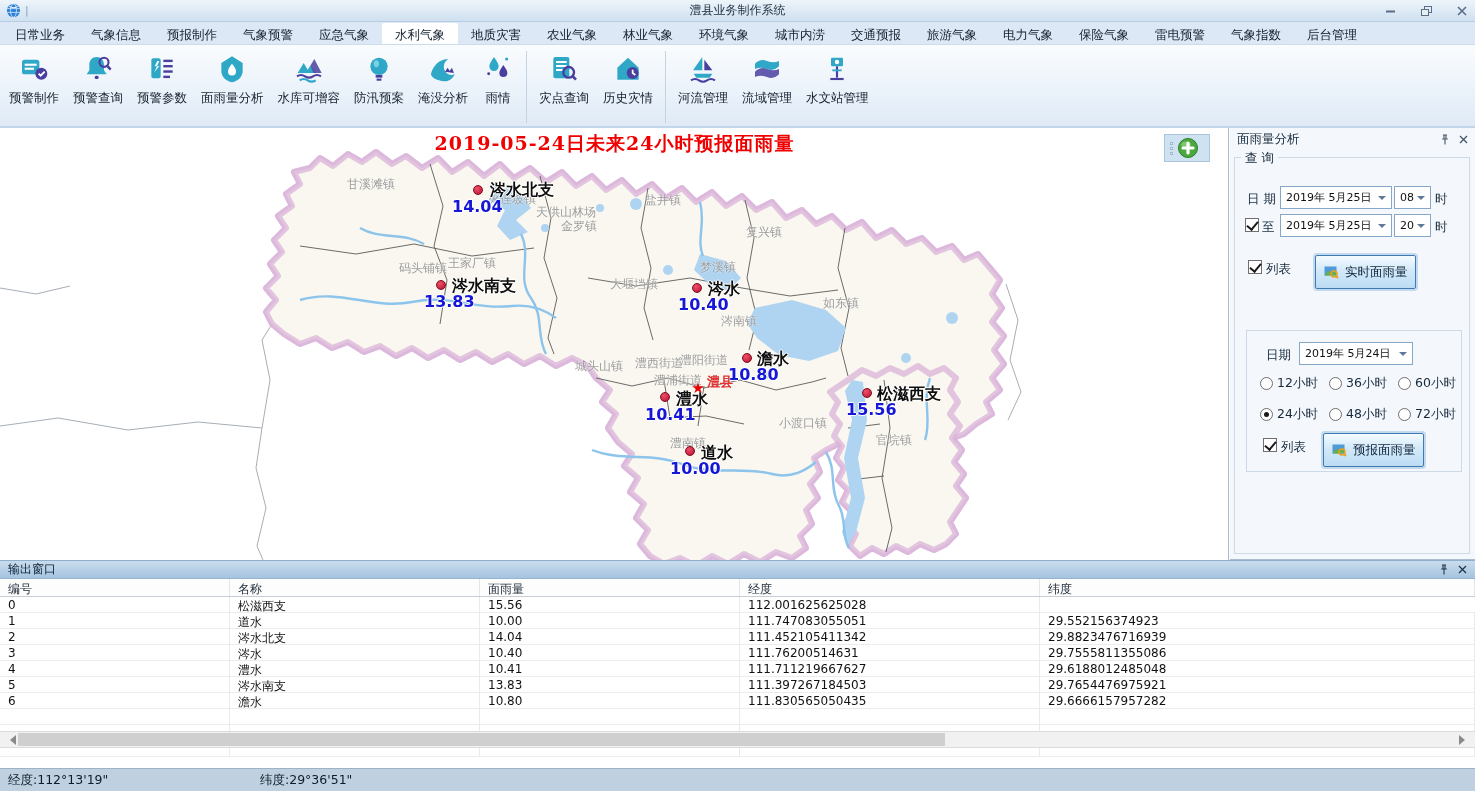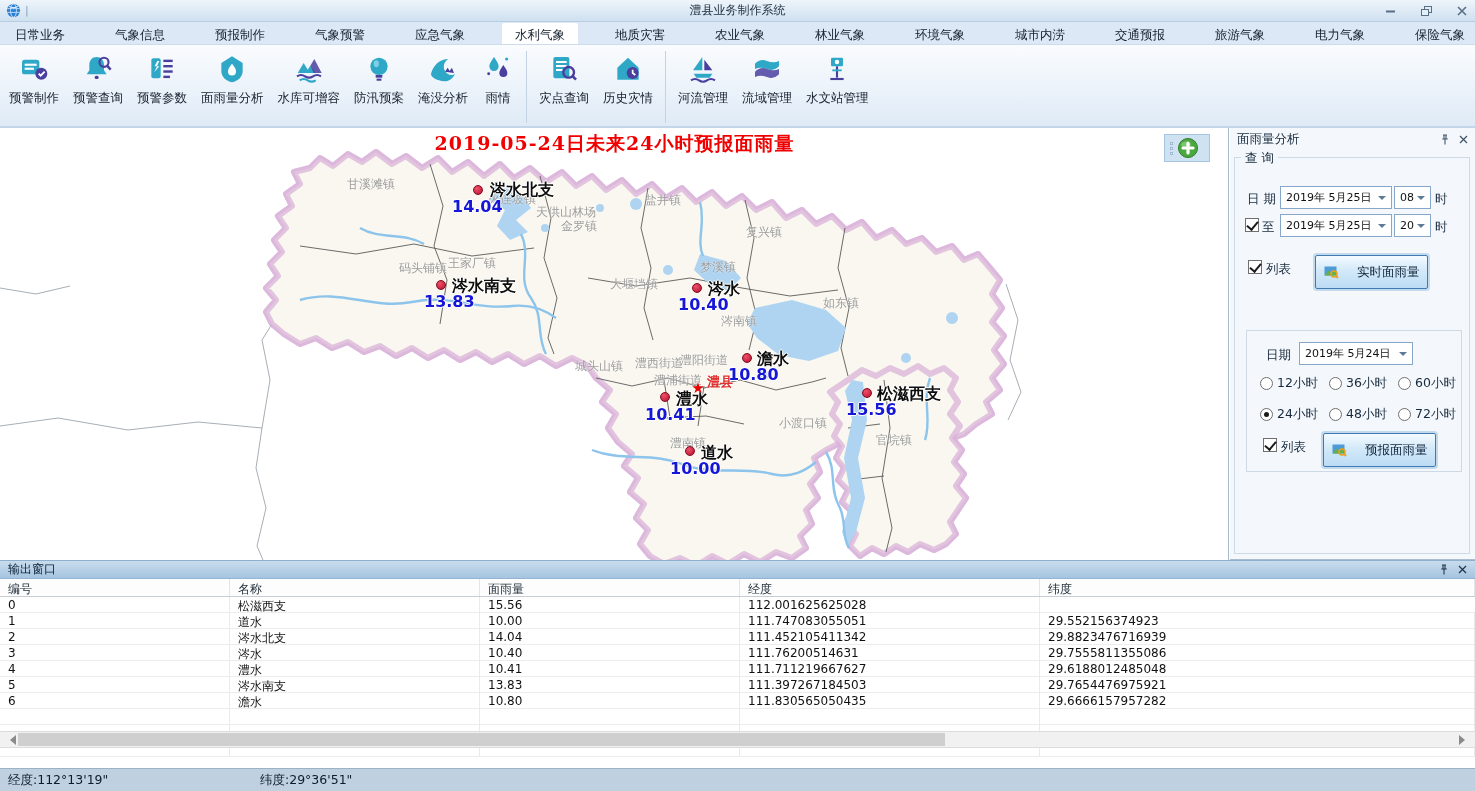--- a/index.html
+++ b/index.html
@@ -10,21 +10,21 @@
     background:linear-gradient(#eef5fb,#cfe0f0); border-bottom:1px solid #b9cde2;
     display:flex; align-items:center; padding:0 4px; }
   .app-icon { width:15px; height:15px; margin:0 4px 0 2px; }
   .tb-sep { color:#8aa0b8; font-size:11px; margin-right:6px; }
   .tb-title { position:absolute; left:0; right:0; text-align:center; font-size:12px; color:#1e2e40; }
   .win-btns { position:absolute; right:6px; top:0; height:22px; display:flex; align-items:center; gap:22px; }
   .win-btn { width:14px; height:14px; display:flex; align-items:center; justify-content:center; cursor:default; }
 
   
   .menubar { position:absolute; top:22px; left:0; right:0; height:23px; background:#dce8f5;
-    display:flex; align-items:center; padding-left:2px; border-bottom:1px solid #cddcec;gap:24px; }
+    display:flex; align-items:center; padding-left:2px; border-bottom:1px solid #cddcec; }
   .menu-item { font-size:12.5px; color:#15202e; padding:4px 13px 0 13px; white-space:nowrap; }
   .menu-item.active { background:#fff; border-radius:2px 2px 0 0; }
 
   
   .toolbar { position:absolute; top:45px; left:0; right:0; height:83px;
     background:linear-gradient(#fafcfe,#e7f0f9 70%,#dfeaf6);
     border-bottom:2px solid #c3d5e8; display:flex; align-items:flex-start; padding:6px 2px 0 2px; }
   .tool-btn { display:flex; flex-direction:column; align-items:center; padding:2px 6px; margin:0 1px; }
   .tool-btn svg { width:32px; height:32px; }
   .tool-label { font-size:12.5px; color:#15202e; margin-top:5px; white-space:nowrap; }
@@ -58,21 +58,21 @@
     display:flex; align-items:center; padding-left:5px; }
   .combo .arr { position:absolute; right:5px; top:9px; width:0; height:0; border:4px solid transparent; border-top:5px solid #5a7astroke; border-top-color:#5f7a96; }
   .check { position:absolute; width:14px; height:14px; background:#fff; border:1px solid #6f6f6f; }
   .check.on::after { content:""; position:absolute; left:3px; top:0px; width:5px; height:9px;
     border-right:2px solid #1a1a1a; border-bottom:2px solid #1a1a1a; transform:rotate(40deg); }
   .radio-row { position:absolute; display:flex; }
   .radio-cell { display:flex; align-items:center; width:69px; }
   .radio-cell .rd { width:13px; height:13px; border-radius:50%; border:1px solid #6f6f6f; background:#fff; position:relative; margin-right:4px; flex:none; }
   .radio-cell .rd.sel::after { content:""; position:absolute; left:3px; top:3px; width:5px; height:5px; border-radius:50%; background:#1a1a1a; }
   .radio-cell span { font-size:12.5px; color:#16293c; white-space:nowrap; }
-  .panel-btn { position:absolute; height:25px; display:flex; align-items:center; gap:18px; padding:16px 7px;
+  .panel-btn { position:absolute; height:25px; display:flex; align-items:center; gap:6px; padding:16px 7px;
     border:1px solid #3f7ab5; border-radius:2px; background:linear-gradient(#f4fbff,#d3e9f9 45%,#bcdcf4);
     box-shadow:0 0 0 2px #c3d9ec; font-size:12.5px; color:#0e2238; }
   .groupbox2 { position:absolute; top:172px; left:11px; width:216px; height:142px; border:1px solid #cdd9e5; }
 
   
   .output { position:absolute; top:560px; left:0; width:1475px; height:208px; background:#fff; }
   .output-header { height:19px; background:linear-gradient(#c9dcee,#a5c4e0); border-top:1px solid #8fb0cd; border-bottom:1px solid #94b4d2;
     display:flex; align-items:center; justify-content:space-between; padding:0 8px; font-size:12px; color:#0d2338; }
   .tbl-head { position:absolute; top:19px; left:0; right:0; height:18px; border-bottom:1px solid #c6cdd4; display:flex; background:#fdfdfd; }
   .tbl-head div { font-size:12px; color:#23303d; padding:2px 12px 0 8px; border-right:1px solid #e2e6ea; }

